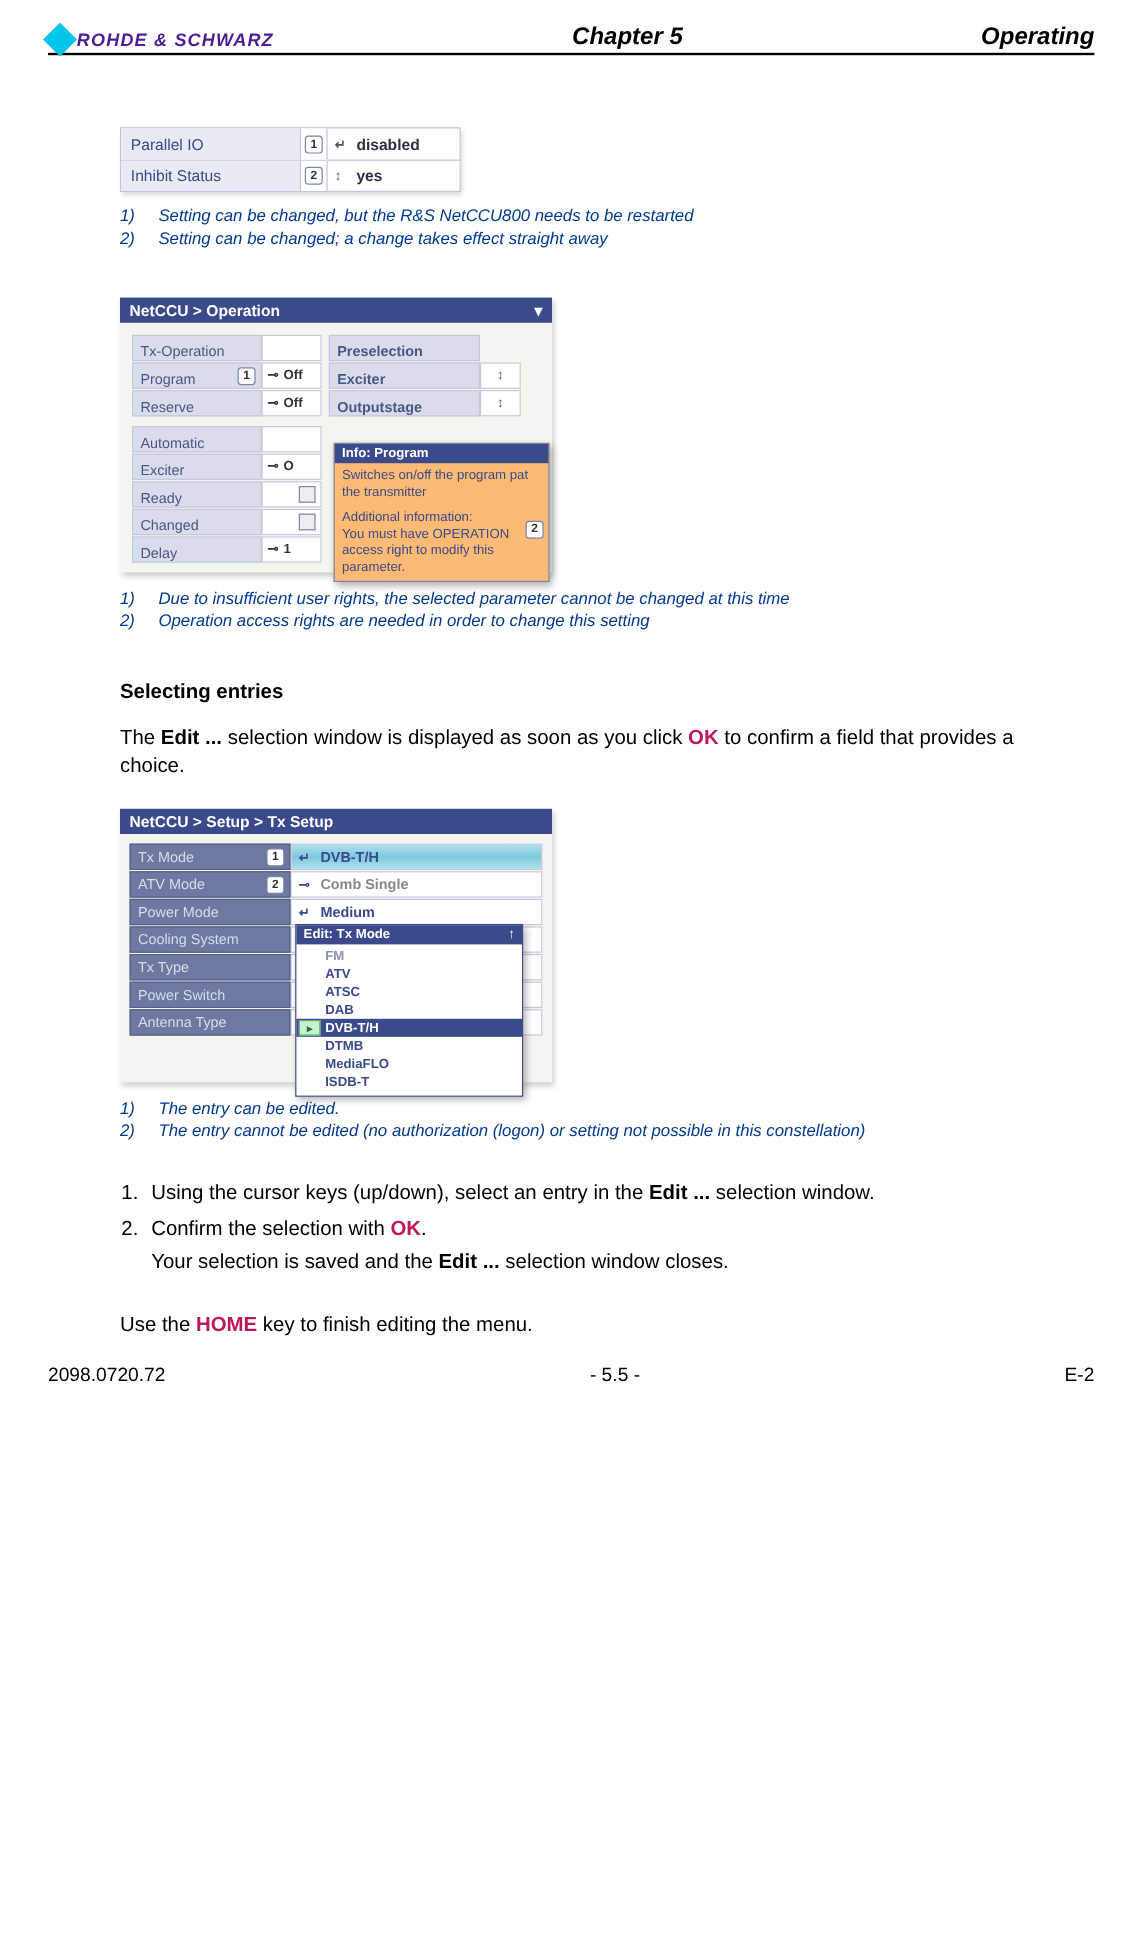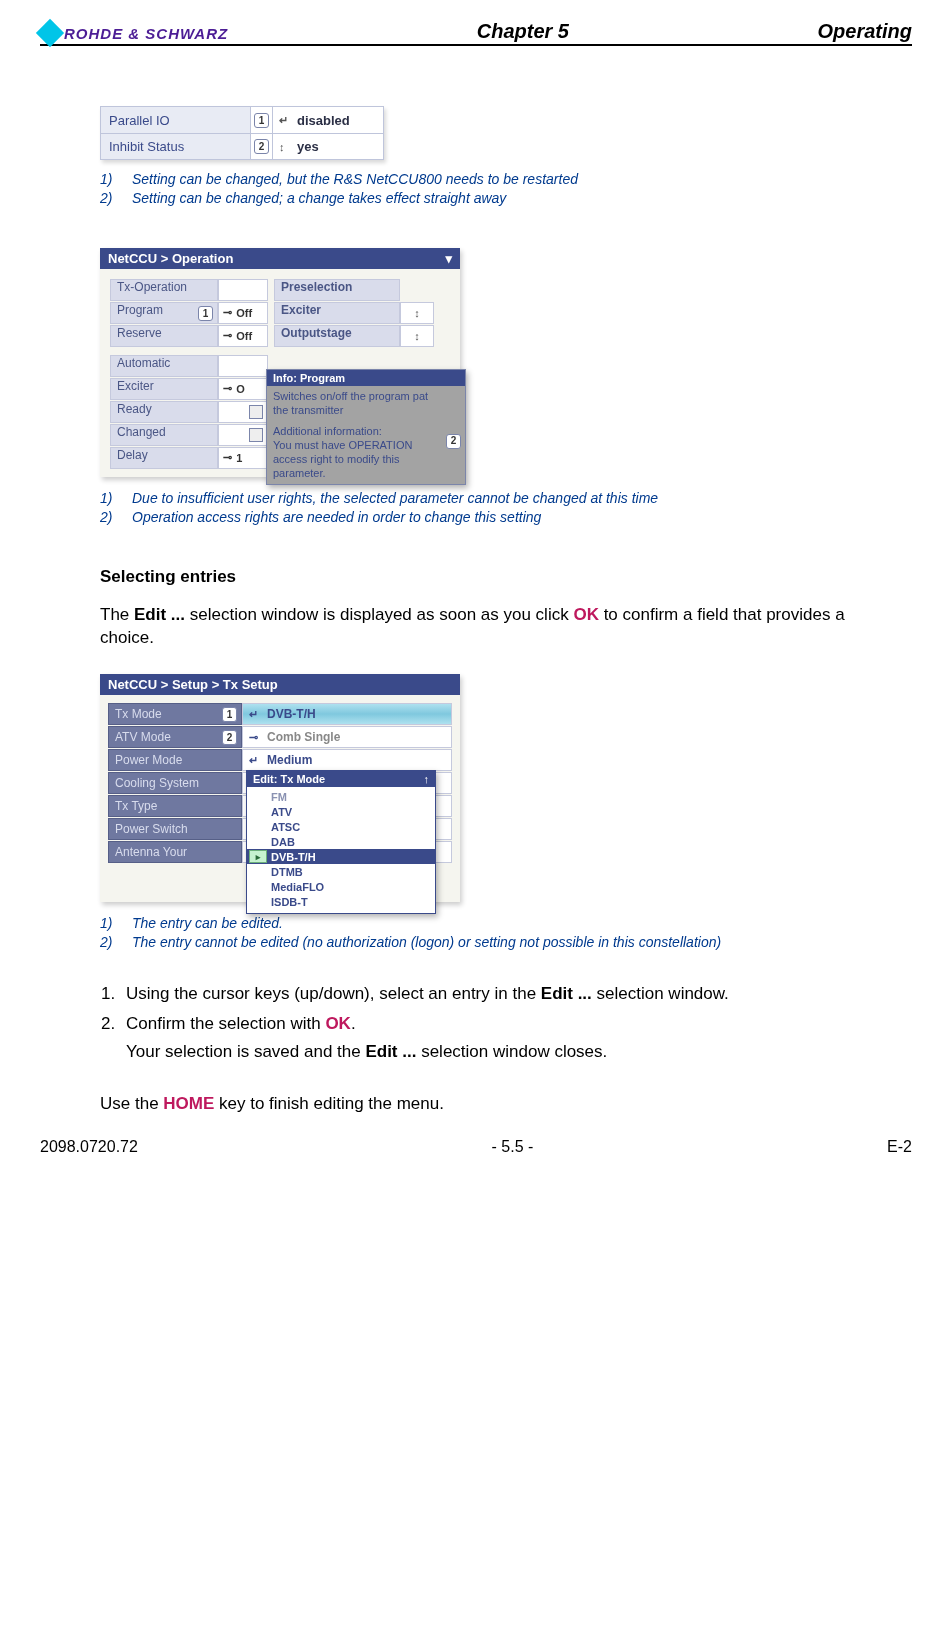--- a/index.html
+++ b/index.html
@@ -79,43 +79,43 @@
     box-shadow: 2px 3px 5px rgba(0,0,0,0.2);
     margin-bottom: 12px;
   }
   .panel-title {
     background:#3a4a8a; color:#fff; font-weight:bold; font-size:13px;
     padding:3px 8px; display:flex; justify-content:space-between; align-items:center;
   }
   .panel-body2 { padding:10px 8px 8px 10px; display:flex; gap:6px; position:relative; }
   .pcell {
     height:22px; background:#d9dceb; border:1px solid #c5c9dd;
-    font-size:12px; color:#4a5685; display:flex; align-items:flex-start;
+    font-size:12px; color:#4a5685; display:flex; align-items:flex-end;
     padding:0 6px; position:relative;
   }
   .pcell.w1 { width:108px; }
   .pcell.w2 { width:126px;font-weight:bold; }
   .pcell .mini-badge {
     position:absolute; right:4px; top:3px;
   }
   .statecell {
     height:22px; background:#fff; border:1px solid #c5c9dd;
     width:50px; font-size:11px; font-weight:bold; color:#333;
     display:flex; align-items:center; padding:0 4px; gap:4px;
   }
   .leftgroup { display:flex; flex-direction:column; gap:1px; }
   .leftrow { display:flex; gap:0; }
   .rightcol { display:flex; flex-direction:column; gap:1px; }
   .selcell {
     height:22px; width:34px; background:#fff; border:1px solid #c5c9dd;
     display:flex; align-items:center; justify-content:center; color:#555; font-size:11px;
   }
   .tooltip2 {
-    position:absolute; left:166px; top:100px;
-    width:200px; background:#a3a3a3; border:1px solid #7b85aa;
+    position:absolute; left:178px; top:100px;
+    width:180px; background:#fdba74; border:1px solid #7b85aa;
     box-shadow:2px 3px 6px rgba(0,0,0,0.3); font-size:11px; color:#3a4a8a;
   }
   .tooltip2 .tt-title {
     background:#3a4a8a; color:#fff; font-weight:bold; padding:2px 6px; font-size:11px;
   }
   .tooltip2 .tt-body { padding:4px 6px; line-height:1.25; position:relative; }
   .tt-badge { position:absolute; right:4px; top:48px; }
 
   .gap6 { height:6px; }
   .chk { width:14px; height:14px; border:1px solid #7b85aa; background:#eee; margin-left:auto; }
@@ -395,21 +395,21 @@
           <div class="val3"></div>
         </div>
       <div class="row3">
           <div class="lab3">
             <span>Power Switch</span>
           </div>
           <div class="val3"></div>
         </div>
       <div class="row3">
           <div class="lab3">
-            <span>Antenna Your</span>
+            <span>Antenna Type</span>
           </div>
           <div class="val3"></div>
         </div>
     </div>
 
     <div class="dropdown3">
       <div class="dd-title">
           <span>Edit: Tx Mode</span>
           <span>↑</span>
         </div>

